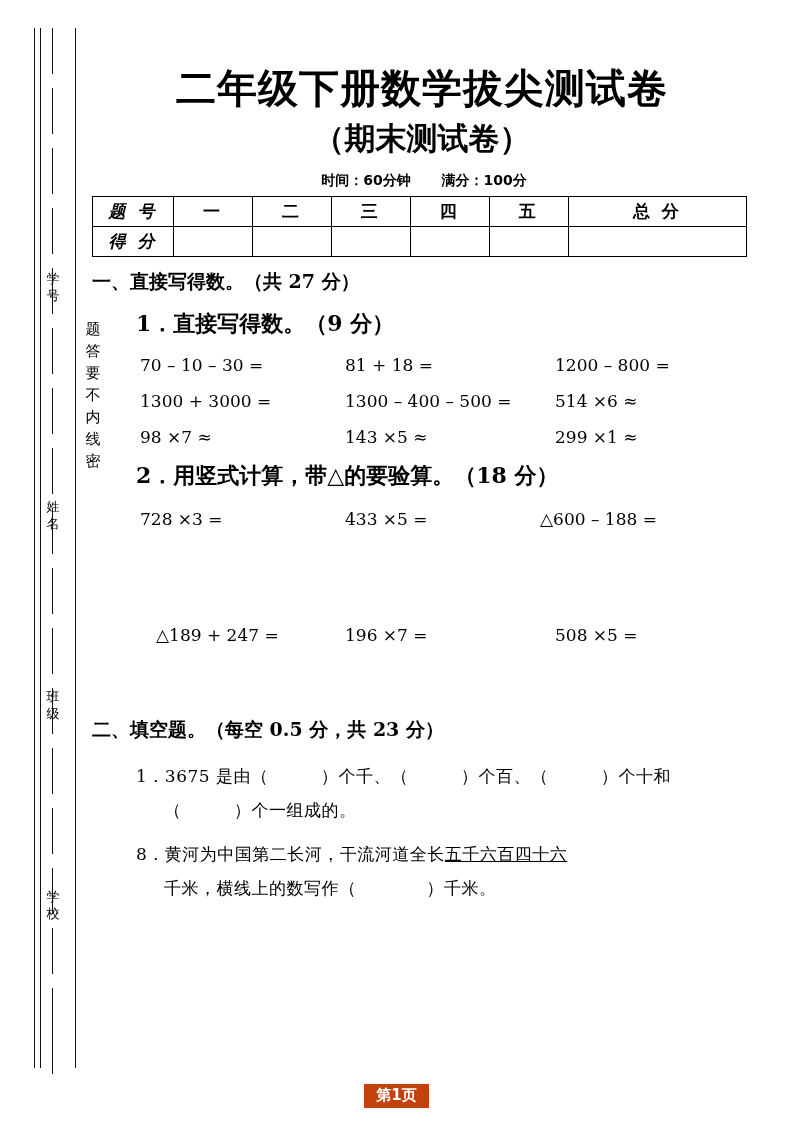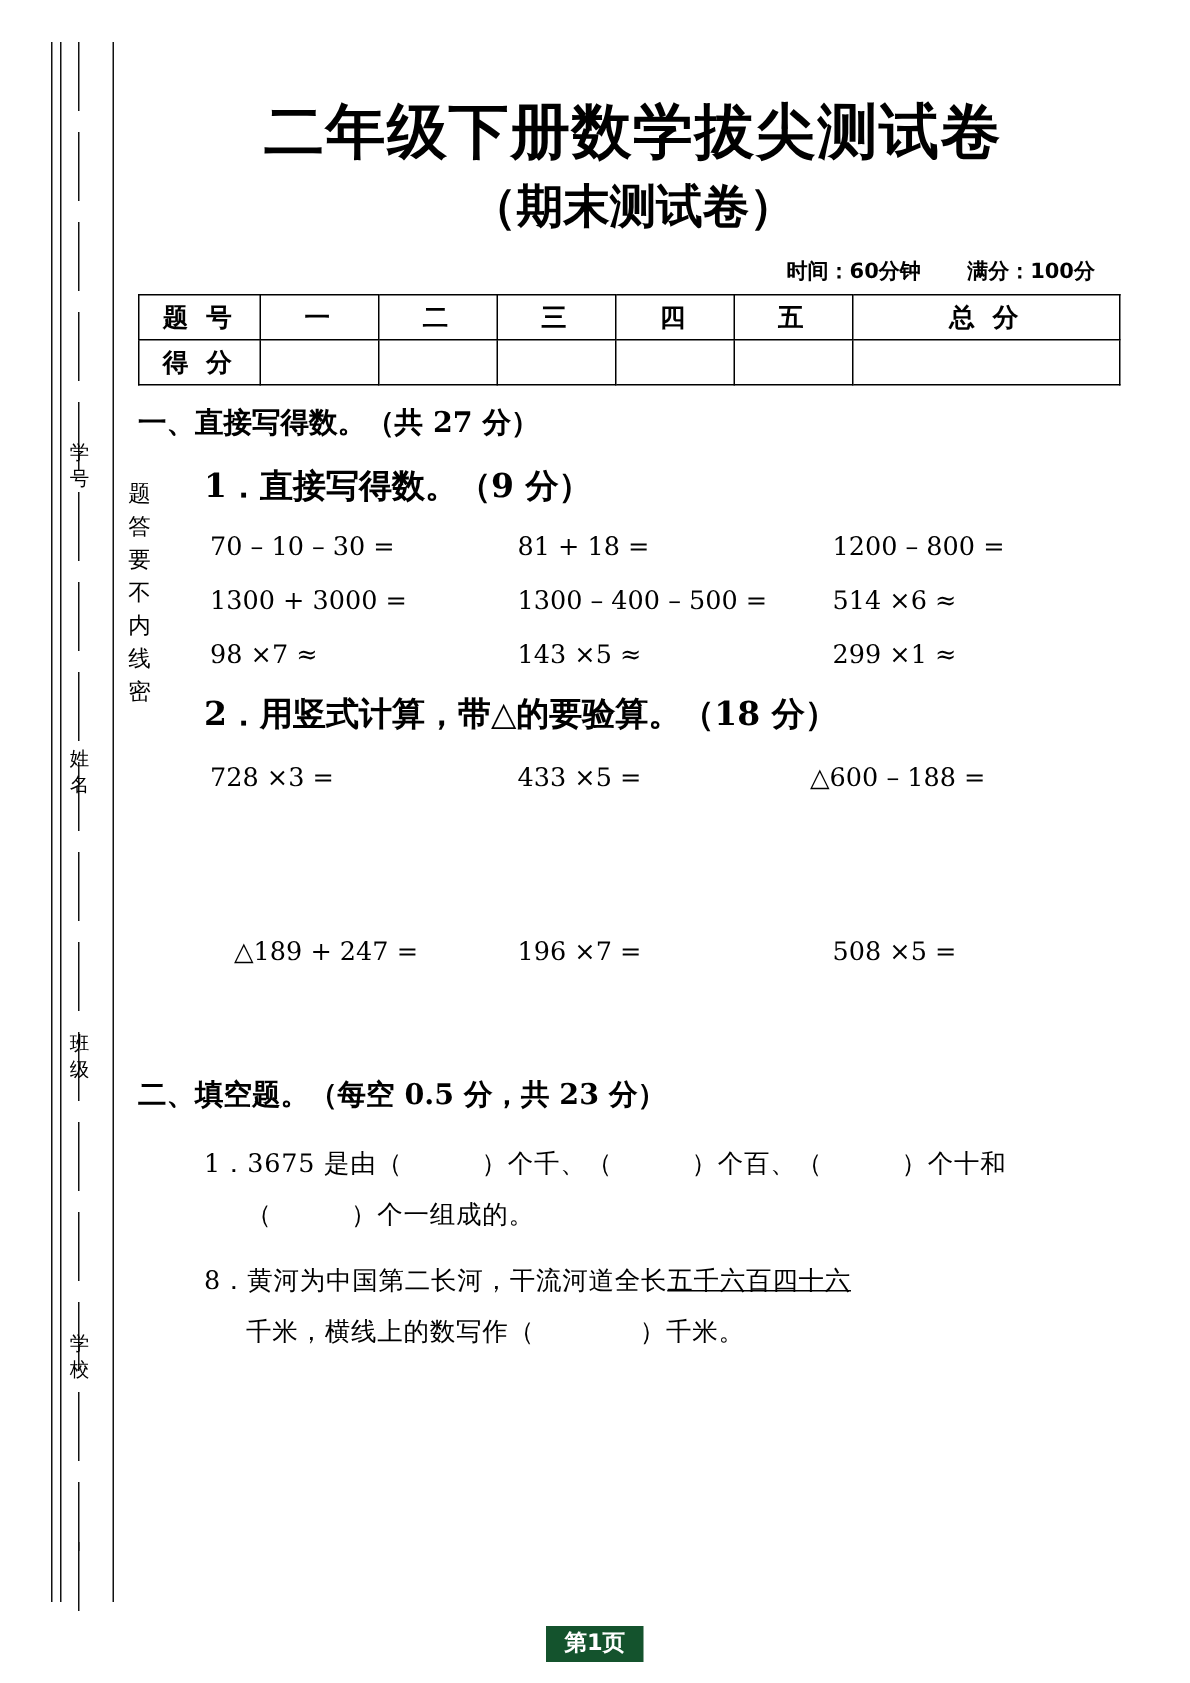--- a/index.html
+++ b/index.html
@@ -101,21 +101,21 @@
     text-align: center;
     font-size: 31px;
     font-weight: bold;
     line-height: 40px;
     margin-top: 4px;
     font-family: "DejaVu Sans", "Liberation Sans", sans-serif;
   }
 
   .meta-row {
     margin-top: 14px;
-    text-align: right;
+    text-align: center;
     font-size: 14px;
     font-weight: bold;
     padding-right: 22px;
     font-family: "DejaVu Sans", "Liberation Sans", sans-serif;
   }
   .meta-row span { margin-left: 26px; }
 
   table.score {
     margin-top: 6px;
     margin-left: 0px;
@@ -125,20 +125,21 @@
   table.score td {
     border: 1px solid #000;
     height: 27px;
     text-align: center;
     font-size: 17px;
     font-weight: bold;
     letter-spacing: 3px;
   }
   table.score td.head {
     width: 78px;
+    font-style: italic;
   }
 
   .sec-title {
     font-size: 19px;
     font-weight: bold;
     margin-top: 12px;
     letter-spacing: 0px;
   }
 
   .q-title {
@@ -176,21 +177,21 @@
 
   .footer {
     position: absolute;
     left: 0;
     right: 0;
     bottom: 14px;
     text-align: center;
   }
   .footer .pg {
     display: inline-block;
-    background: #14532d;
+    background: #c2410c;
     color: #fff;
     font-size: 15px;
     font-weight: bold;
     padding: 2px 12px 3px 12px;
     font-family: "DejaVu Sans", "Liberation Sans", sans-serif;
   }
 </style>
 </head>
 <body>
 
@@ -215,21 +216,21 @@
       <div class="dash" style="top:600px"></div>
       <div class="dash" style="top:660px"></div>
       <div class="dash" style="top:720px"></div>
       <div class="dash" style="top:780px"></div>
       <div class="dash" style="top:840px"></div>
       <div class="dash" style="top:900px"></div>
       <div class="dash" style="top:960px"></div>
       <div class="dash" style="top:1000px"></div>
     </div>
 
-    <div class="vtext" style="top:266px">学号</div>
+    <div class="vtext" style="top:242px">学号</div>
     <div class="vtext" style="top:470px">姓名</div>
     <div class="vtext" style="top:660px">班级</div>
     <div class="vtext" style="top:860px">学校</div>
 
     <div class="vtext-right" style="top:290px">题答要不内线密</div>
   </div>
 
   <div class="content">
 
     <div class="title-main">二年级下册数学拔尖测试卷</div>

